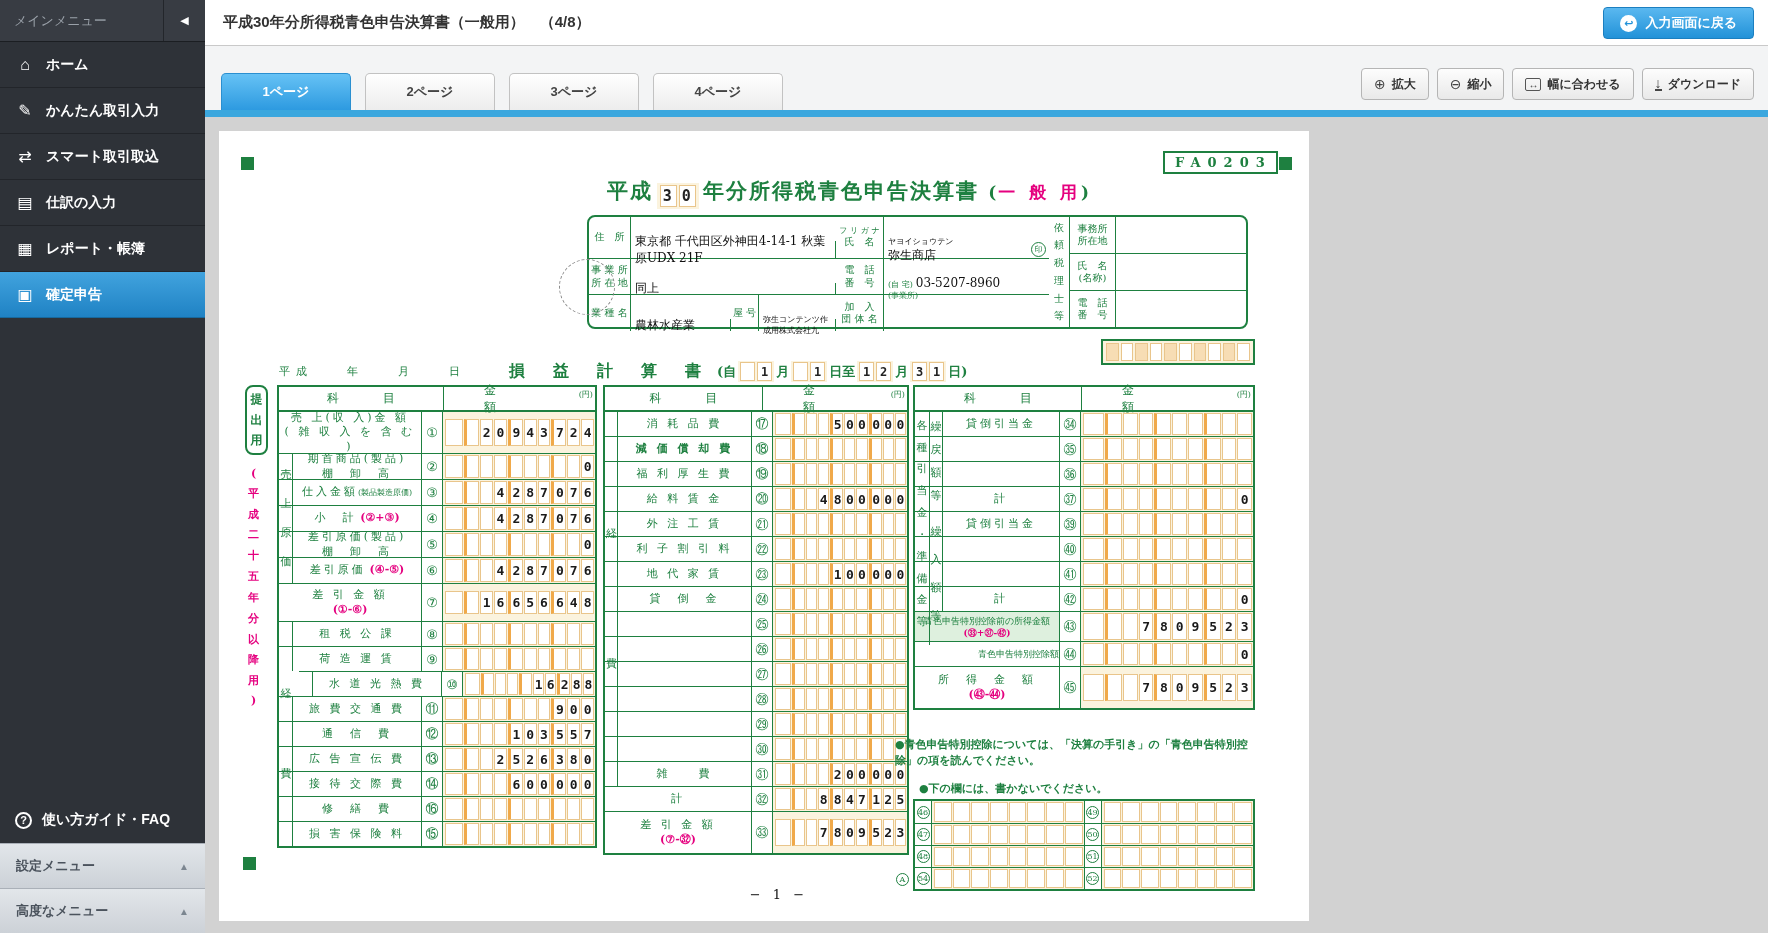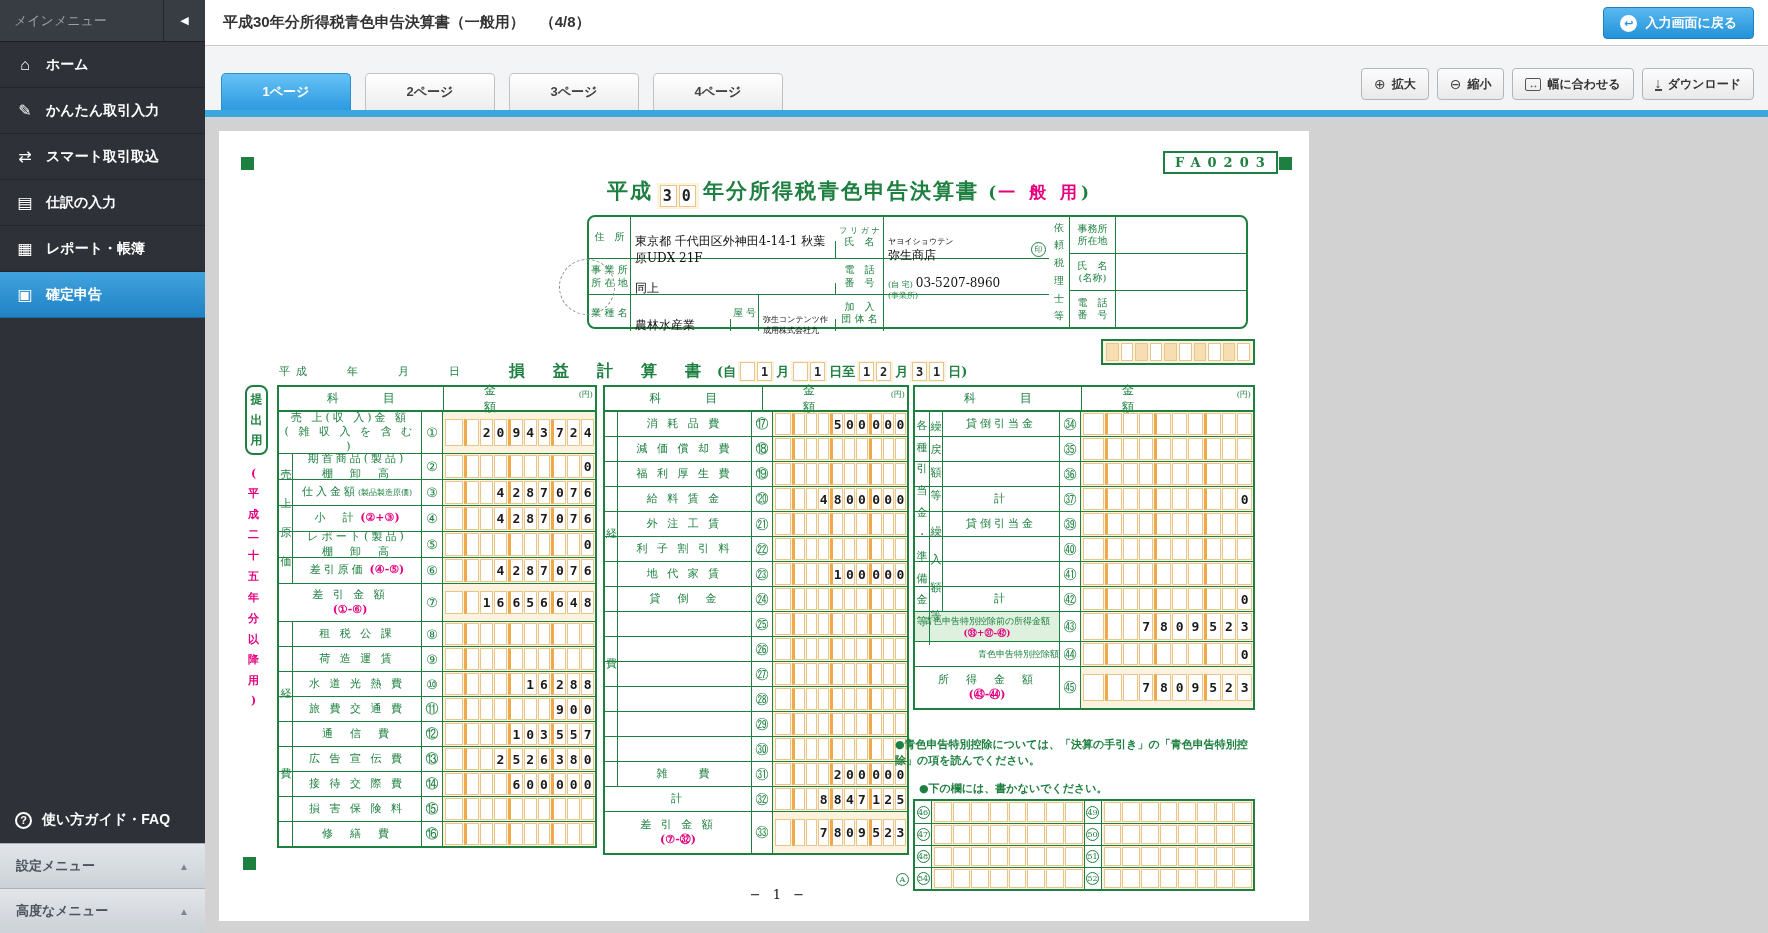--- a/index.html
+++ b/index.html
@@ -487,21 +487,21 @@
               <span class="cell">7</span>
               <span class="cell sep">0</span>
               <span class="cell">7</span>
               <span class="cell">6</span>
             </div>
           </div>
         </div>
         <div class="row" style="height: 26px;">
           <div class="strip" style="width: 14px;"></div>
           <div class="lab" style="width: 128px;">
-            <div><span>レポート(製品)</span></div>
+            <div><span>差引原価(製品)</span></div>
             <div>棚　卸　高</div>
           </div>
           <div class="num" style="width: 22px;">⑤</div>
           <div class="amt">
             <div class="cells">
               <span class="cell w"></span>
               <span class="cell sep"></span>
               <span class="cell"></span>
               <span class="cell"></span>
               <span class="cell sep"></span>
@@ -590,21 +590,21 @@
               <span class="cell"></span>
               <span class="cell sep"></span>
               <span class="cell"></span>
               <span class="cell"></span>
               <span class="cell sep"></span>
               <span class="cell"></span>
               <span class="cell"></span>
             </div>
           </div>
         </div>
-        <div class="row" style="height: 25px;">
+        <div class="row" style="height: 25px; margin-left: 20px;">
           <div class="strip" style="width: 14px;"></div>
           <div class="lab" style="width: 128px;">
             <div><span>水 道 光 熱 費</span></div>
           </div>
           <div class="num" style="width: 22px;">⑩</div>
           <div class="amt">
             <div class="cells">
               <span class="cell w"></span>
               <span class="cell sep"></span>
               <span class="cell"></span>
@@ -698,44 +698,44 @@
               <span class="cell">0</span>
               <span class="cell sep">0</span>
               <span class="cell">0</span>
               <span class="cell">0</span>
             </div>
           </div>
         </div>
         <div class="row" style="height: 25px;">
           <div class="strip" style="width: 14px;"></div>
           <div class="lab" style="width: 128px;">
-            <div><span>損 害 保 険 料</span></div>
-          </div>
-          <div class="num" style="width: 22px;">⑮</div>
+            <div><span>修　繕　費</span></div>
+          </div>
+          <div class="num" style="width: 22px;">⑯</div>
           <div class="amt">
             <div class="cells">
               <span class="cell w"></span>
               <span class="cell sep"></span>
               <span class="cell"></span>
               <span class="cell"></span>
               <span class="cell sep"></span>
               <span class="cell"></span>
               <span class="cell"></span>
               <span class="cell sep"></span>
               <span class="cell"></span>
               <span class="cell"></span>
             </div>
           </div>
         </div>
         <div class="row" style="height: 25px;">
           <div class="strip" style="width: 14px;"></div>
           <div class="lab" style="width: 128px;">
-            <div><span>修　繕　費</span></div>
-          </div>
-          <div class="num" style="width: 22px;">⑯</div>
+            <div><span>損 害 保 険 料</span></div>
+          </div>
+          <div class="num" style="width: 22px;">⑮</div>
           <div class="amt">
             <div class="cells">
               <span class="cell w"></span>
               <span class="cell sep"></span>
               <span class="cell"></span>
               <span class="cell"></span>
               <span class="cell sep"></span>
               <span class="cell"></span>
               <span class="cell"></span>
               <span class="cell sep"></span>
@@ -776,21 +776,21 @@
               <span class="cell">0</span>
               <span class="cell">0</span>
               <span class="cell sep">0</span>
               <span class="cell">0</span>
               <span class="cell">0</span>
             </div>
           </div>
         </div>
         <div class="row" style="height: 25px;">
           <div class="strip" style="width: 13px;"></div>
-          <div class="lab" style="width: 133px;">
+          <div class="lab" style="width: 133px; font-weight: bold;">
             <div><span>減 価 償 却 費</span></div>
           </div>
           <div class="num" style="width: 22px;">⑱</div>
           <div class="amt">
             <div class="cells">
               <span class="cell w"></span>
               <span class="cell sep"></span>
               <span class="cell"></span>
               <span class="cell"></span>
               <span class="cell sep"></span>

